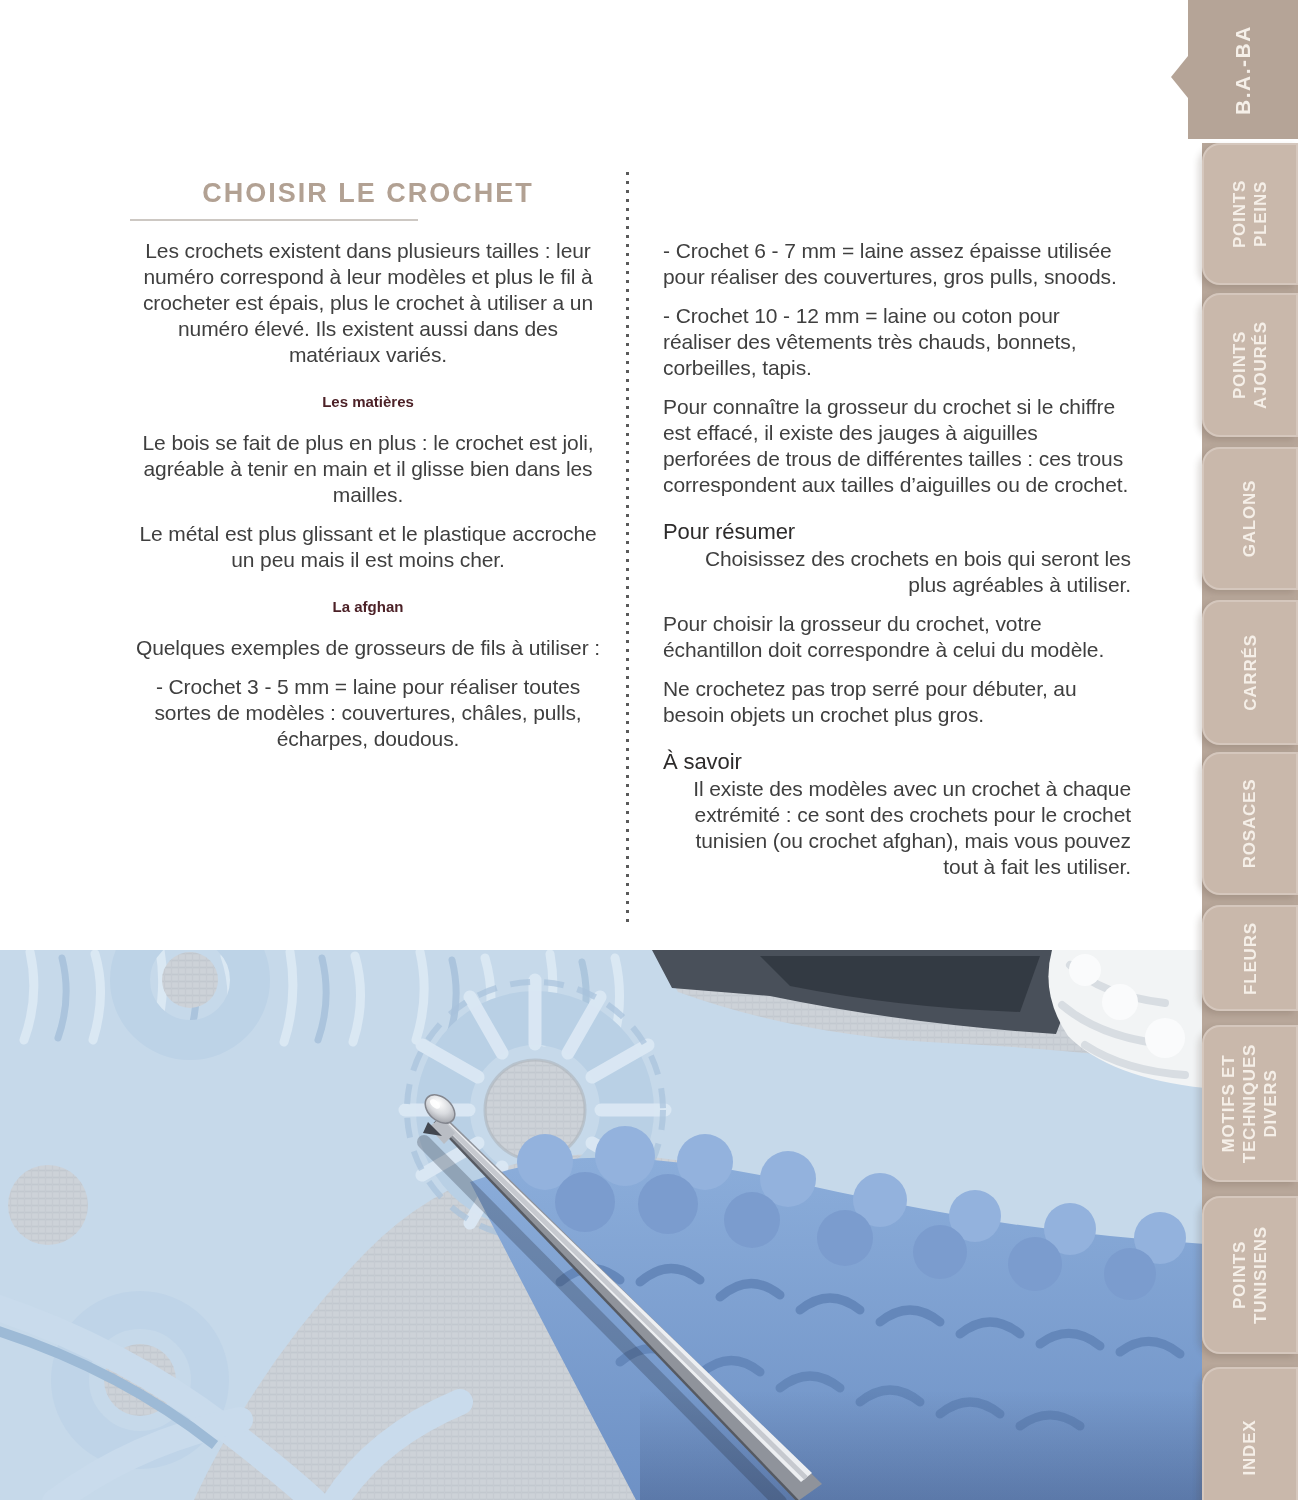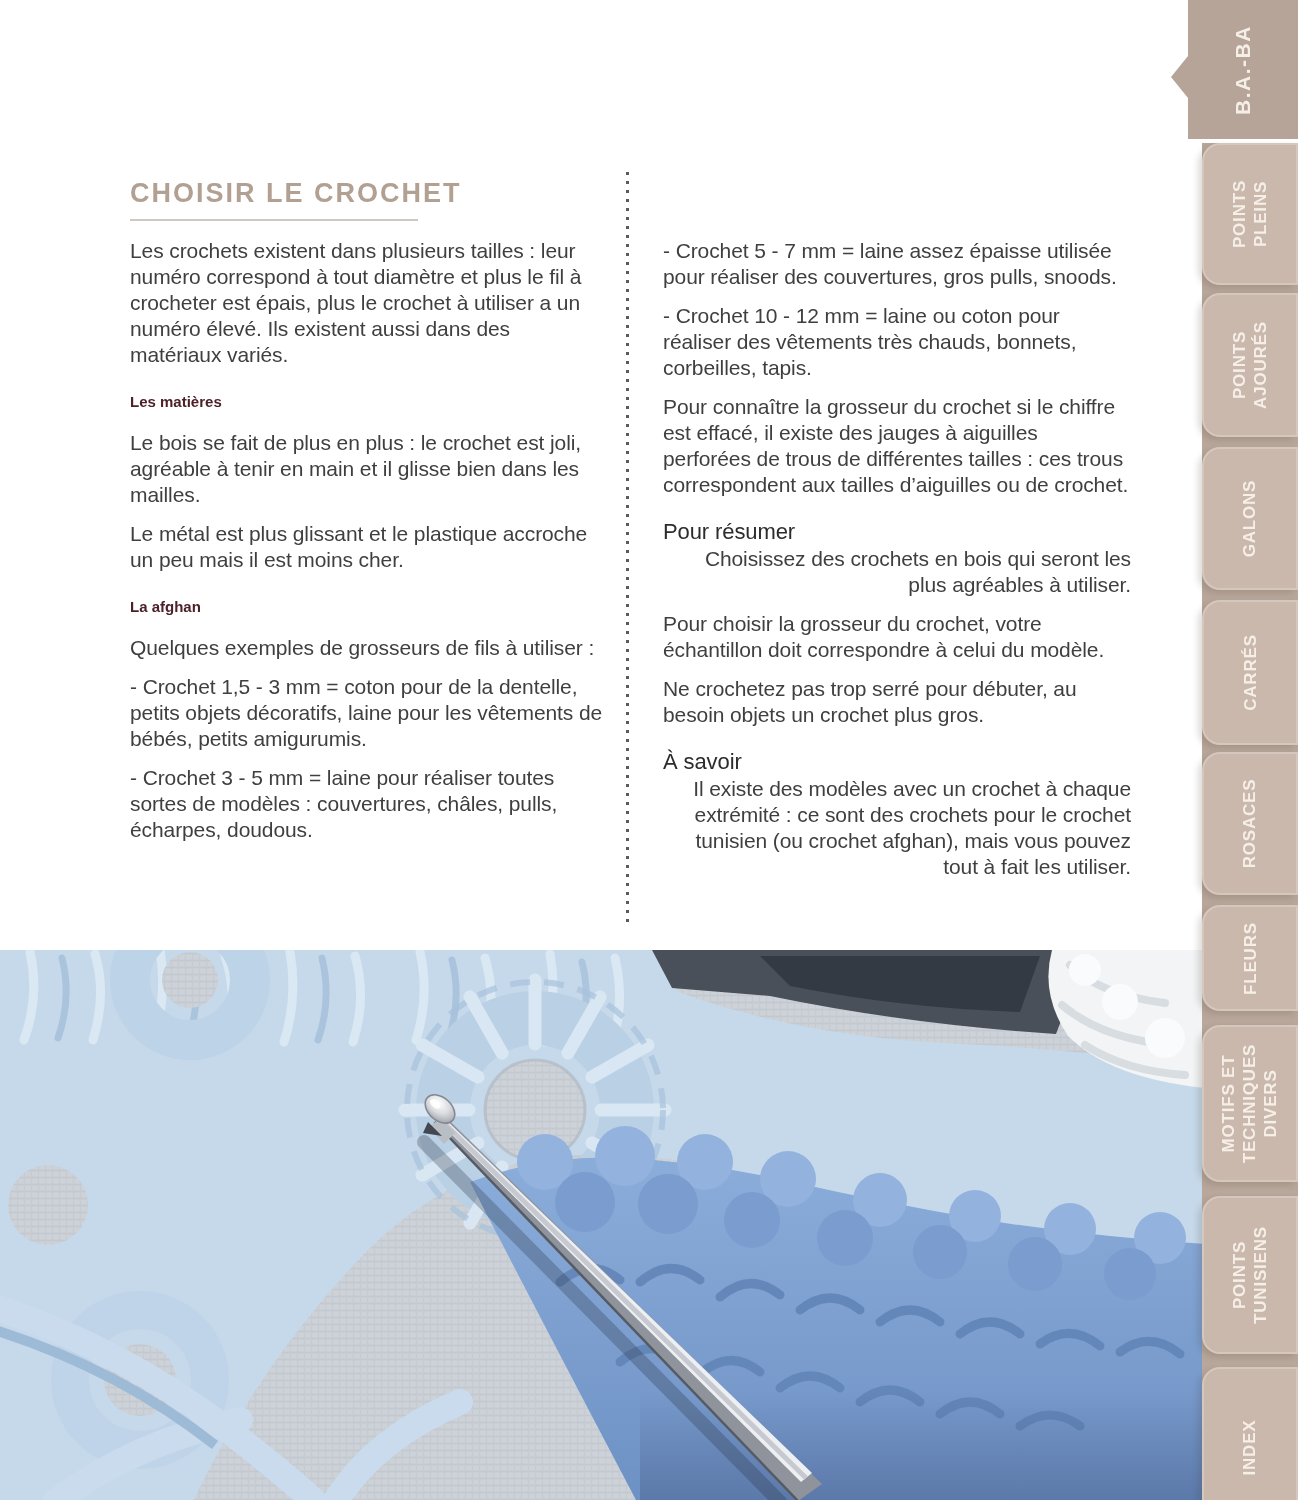--- a/index.html
+++ b/index.html
@@ -4,21 +4,21 @@
 <style>
   html,body{margin:0;padding:0;}
   body{
     width:1298px;height:1500px;position:relative;overflow:hidden;
     background:#ffffff;
     font-family:"Liberation Sans", sans-serif;
     -webkit-font-smoothing:antialiased;
   }
   
   .col{position:absolute;color:#3f3f3f;font-size:21px;line-height:26px;letter-spacing:-0.1px;}
-  .col-left{left:130px;top:178px;width:476px;}
+  .col-left{left:130px;top:178px;width:476px;text-align:center;}
   .col-right{left:663px;top:238px;width:468px;}
   .col p{margin:0 0 13px 0;}
   h1.title{
     margin:0;font-size:27px;line-height:30px;font-weight:bold;
     color:#b2a193;letter-spacing:2px;
   }
   .title-rule{width:288px;height:2px;background:#cdc8c3;margin:11px 0 17px 0;}
   h3.sub{margin:21px 0 15px 0;font-size:15px;line-height:26px;font-weight:bold;color:#4c2127;letter-spacing:0;}
   h4.mini{margin:21px 0 1px 0;font-size:22px;line-height:26px;font-weight:normal;color:#2d2b2b;}
   p.tight{margin-top:0;text-align:right;}
@@ -55,34 +55,33 @@
   .tab-header-label{font-size:21px;line-height:24px;letter-spacing:1.5px;}
 </style>
 </head>
 <body>
 
 <main>
 
   <section class="col col-left">
     <h1 class="title">CHOISIR LE CROCHET</h1>
     <div class="title-rule"></div>
-    <p>Les crochets existent dans plusieurs tailles : leur numéro correspond à tout diamètre et plus le fil à crocheter est épais, plus le crochet à utiliser a un numéro élevé. Ils existent aussi dans des matériaux variés.</p>
+    <p>Les crochets existent dans plusieurs tailles : leur numéro correspond à leur modèles et plus le fil à crocheter est épais, plus le crochet à utiliser a un numéro élevé. Ils existent aussi dans des matériaux variés.</p>
     <h3 class="sub">Les matières</h3>
     <p>Le bois se fait de plus en plus : le crochet est joli, agréable à tenir en main et il glisse bien dans les mailles.</p>
     <p>Le métal est plus glissant et le plastique accroche un peu mais il est moins cher.</p>
     <h3 class="sub">La afghan</h3>
     <p>Quelques exemples de grosseurs de fils à utiliser :</p>
-    <p>- Crochet 1,5 - 3 mm = coton pour de la dentelle, petits objets décoratifs, laine pour les vêtements de bébés, petits amigurumis.</p>
     <p>- Crochet 3 - 5 mm = laine pour réaliser toutes sortes de modèles : couvertures, châles, pulls, écharpes, doudous.</p>
   </section>
 
   <div class="divider"></div>
 
   <section class="col col-right">
-    <p>- Crochet 5 - 7 mm = laine assez épaisse utilisée pour réaliser des couvertures, gros pulls, snoods.</p>
+    <p>- Crochet 6 - 7 mm = laine assez épaisse utilisée pour réaliser des couvertures, gros pulls, snoods.</p>
     <p>- Crochet 10 - 12 mm = laine ou coton pour réaliser des vêtements très chauds, bonnets, corbeilles, tapis.</p>
     <p>Pour connaître la grosseur du crochet si le chiffre est effacé, il existe des jauges à aiguilles perforées de trous de différentes tailles : ces trous correspondent aux tailles d’aiguilles ou de crochet.</p>
     <h4 class="mini">Pour résumer</h4>
     <p class="tight">Choisissez des crochets en bois qui seront les plus agréables à utiliser.</p>
     <p>Pour choisir la grosseur du crochet, votre échantillon doit correspondre à celui du modèle.</p>
     <p>Ne crochetez pas trop serré pour débuter, au besoin objets un crochet plus gros.</p>
     <h4 class="mini">À savoir</h4>
     <p class="tight">Il existe des modèles avec un crochet à chaque extrémité : ce sont des crochets pour le crochet tunisien (ou crochet afghan), mais vous pouvez tout à fait les utiliser.</p>
   </section>
 

